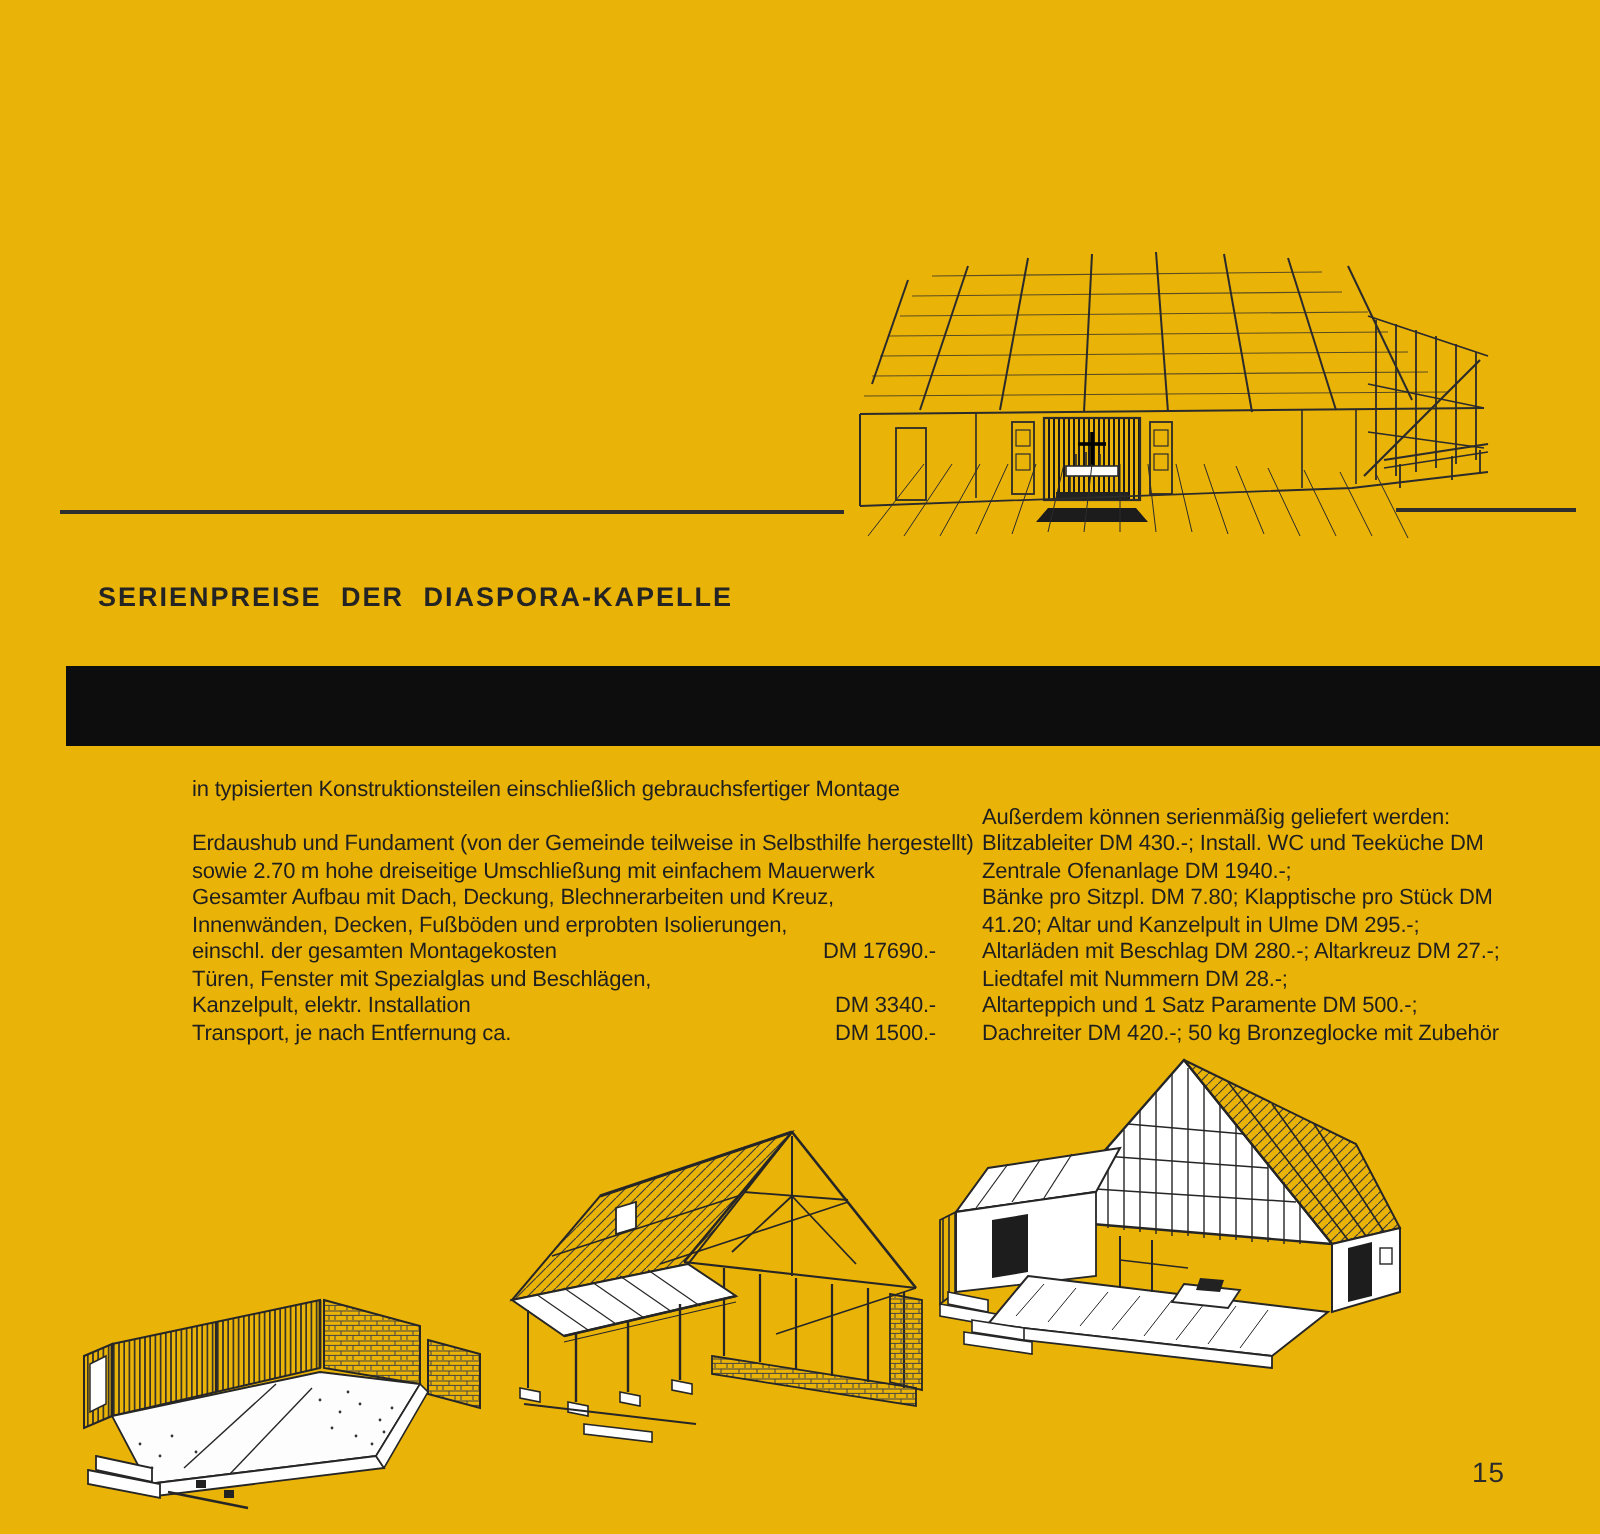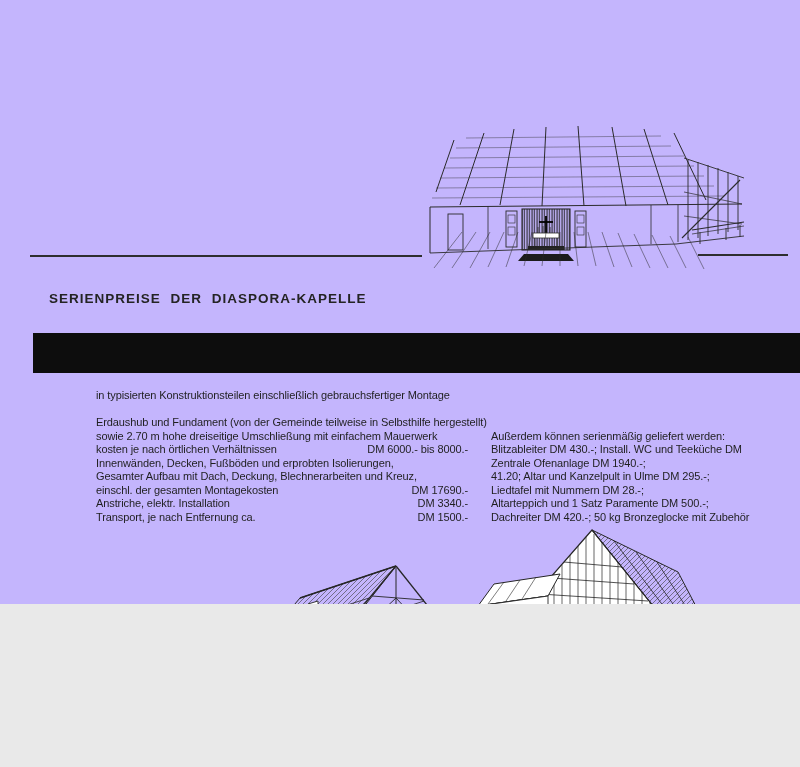--- a/index.html
+++ b/index.html
@@ -1,19 +1,19 @@
 <!DOCTYPE html>
 <html><head>
 <meta charset="utf-8">
 <style>
   html,body{margin:0;padding:0;background:#e9e9e9;}
   .page{
     position:relative;
-    width:800px;height:604px;
-    background:#c4b5fd;
+    width:800px;height:767px;
+    background:#eab308;
     font-family:"Liberation Sans", sans-serif;
     color:#1f1f1f;
     overflow:hidden;
   }
   .heading{
     position:absolute;left:49px;top:292px;
     font-size:13.5px;font-weight:bold;line-height:14px;
     letter-spacing:1px;word-spacing:5px;color:#242424;
   }
   .black-bar{
@@ -33,22 +33,22 @@
   .intro{margin-bottom:13.5px;white-space:nowrap;}
   .lline{display:flex;white-space:nowrap;}
   .lline .price{margin-left:auto;padding-left:8px;}
   .rline{white-space:nowrap;}
   .illu{position:absolute;}
   .illu-interior{left:426px;top:120px;}
   .illu-stage1{left:40px;top:630px;}
   .illu-stage2{left:248px;top:554px;}
   .illu-stage3{left:464px;top:522px;}
   .page-number{
-    position:absolute;left:736px;top:699px;
-    font-size:10px;letter-spacing:0.5px;color:#2b2b2b;
+    position:absolute;left:736px;top:728px;
+    font-size:14px;letter-spacing:0.5px;color:#2b2b2b;
   }
   svg{display:block;}
 </style>
 </head>
 <body>
 
 <div class="page">
 
   <svg class="illu illu-interior" width="368" height="152" viewBox="0 0 368 152">
     <defs>
@@ -152,52 +152,51 @@
       <div class="intro">in typisierten Konstruktionsteilen einschließlich gebrauchsfertiger Montage</div>
       <div class="lline">
           <span>Erdaushub und Fundament (von der Gemeinde teilweise in Selbsthilfe hergestellt)</span>
           <span class="price"></span>
         </div>
       <div class="lline">
           <span>sowie 2.70 m hohe dreiseitige Umschließung mit einfachem Mauerwerk</span>
           <span class="price"></span>
         </div>
       <div class="lline">
-          <span>kosten je nach örtlichen Verhältnissen</span>
-          <span class="price">DM 6000.- bis 8000.-</span>
+          <span>Gesamter Aufbau mit Dach, Deckung, Blechnerarbeiten und Kreuz,</span>
+          <span class="price"></span>
         </div>
       <div class="lline">
           <span>Innenwänden, Decken, Fußböden und erprobten Isolierungen,</span>
-          <span class="price"></span>
-        </div>
-      <div class="lline">
-          <span>Gesamter Aufbau mit Dach, Deckung, Blechnerarbeiten und Kreuz,</span>
           <span class="price"></span>
         </div>
       <div class="lline">
           <span>einschl. der gesamten Montagekosten</span>
           <span class="price">DM 17690.-</span>
         </div>
       <div class="lline">
-          <span class="price"></span>
-        </div>
-      <div class="lline">
-          <span>Anstriche, elektr. Installation</span>
+          <span>Türen, Fenster mit Spezialglas und Beschlägen,</span>
+          <span class="price"></span>
+        </div>
+      <div class="lline">
+          <span>Kanzelpult, elektr. Installation</span>
           <span class="price">DM 3340.-</span>
         </div>
       <div class="lline">
           <span>Transport, je nach Entfernung ca.</span>
           <span class="price">DM 1500.-</span>
         </div>
     </div>
     <div class="col-right">
       <div class="rline">Außerdem können serienmäßig geliefert werden:</div>
       <div class="rline">Blitzableiter DM 430.-; Install. WC und Teeküche DM</div>
       <div class="rline">Zentrale Ofenanlage DM 1940.-;</div>
+      <div class="rline">Bänke pro Sitzpl. DM 7.80; Klapptische pro Stück DM</div>
       <div class="rline">41.20; Altar und Kanzelpult in Ulme DM 295.-;</div>
+      <div class="rline">Altarläden mit Beschlag DM 280.-; Altarkreuz DM 27.-;</div>
       <div class="rline">Liedtafel mit Nummern DM 28.-;</div>
       <div class="rline">Altarteppich und 1 Satz Paramente DM 500.-;</div>
       <div class="rline">Dachreiter DM 420.-; 50 kg Bronzeglocke mit Zubehör</div>
     </div>
   </div>
 
   <svg class="illu illu-stage1" width="208" height="128" viewBox="0 0 208 128">
     <defs>
       <pattern id="f-v" width="2.6" height="6" patternUnits="userSpaceOnUse">
         <line x1="1.3" y1="0" x2="1.3" y2="6" stroke="#2a2a2a" stroke-width="0.8"></line>

